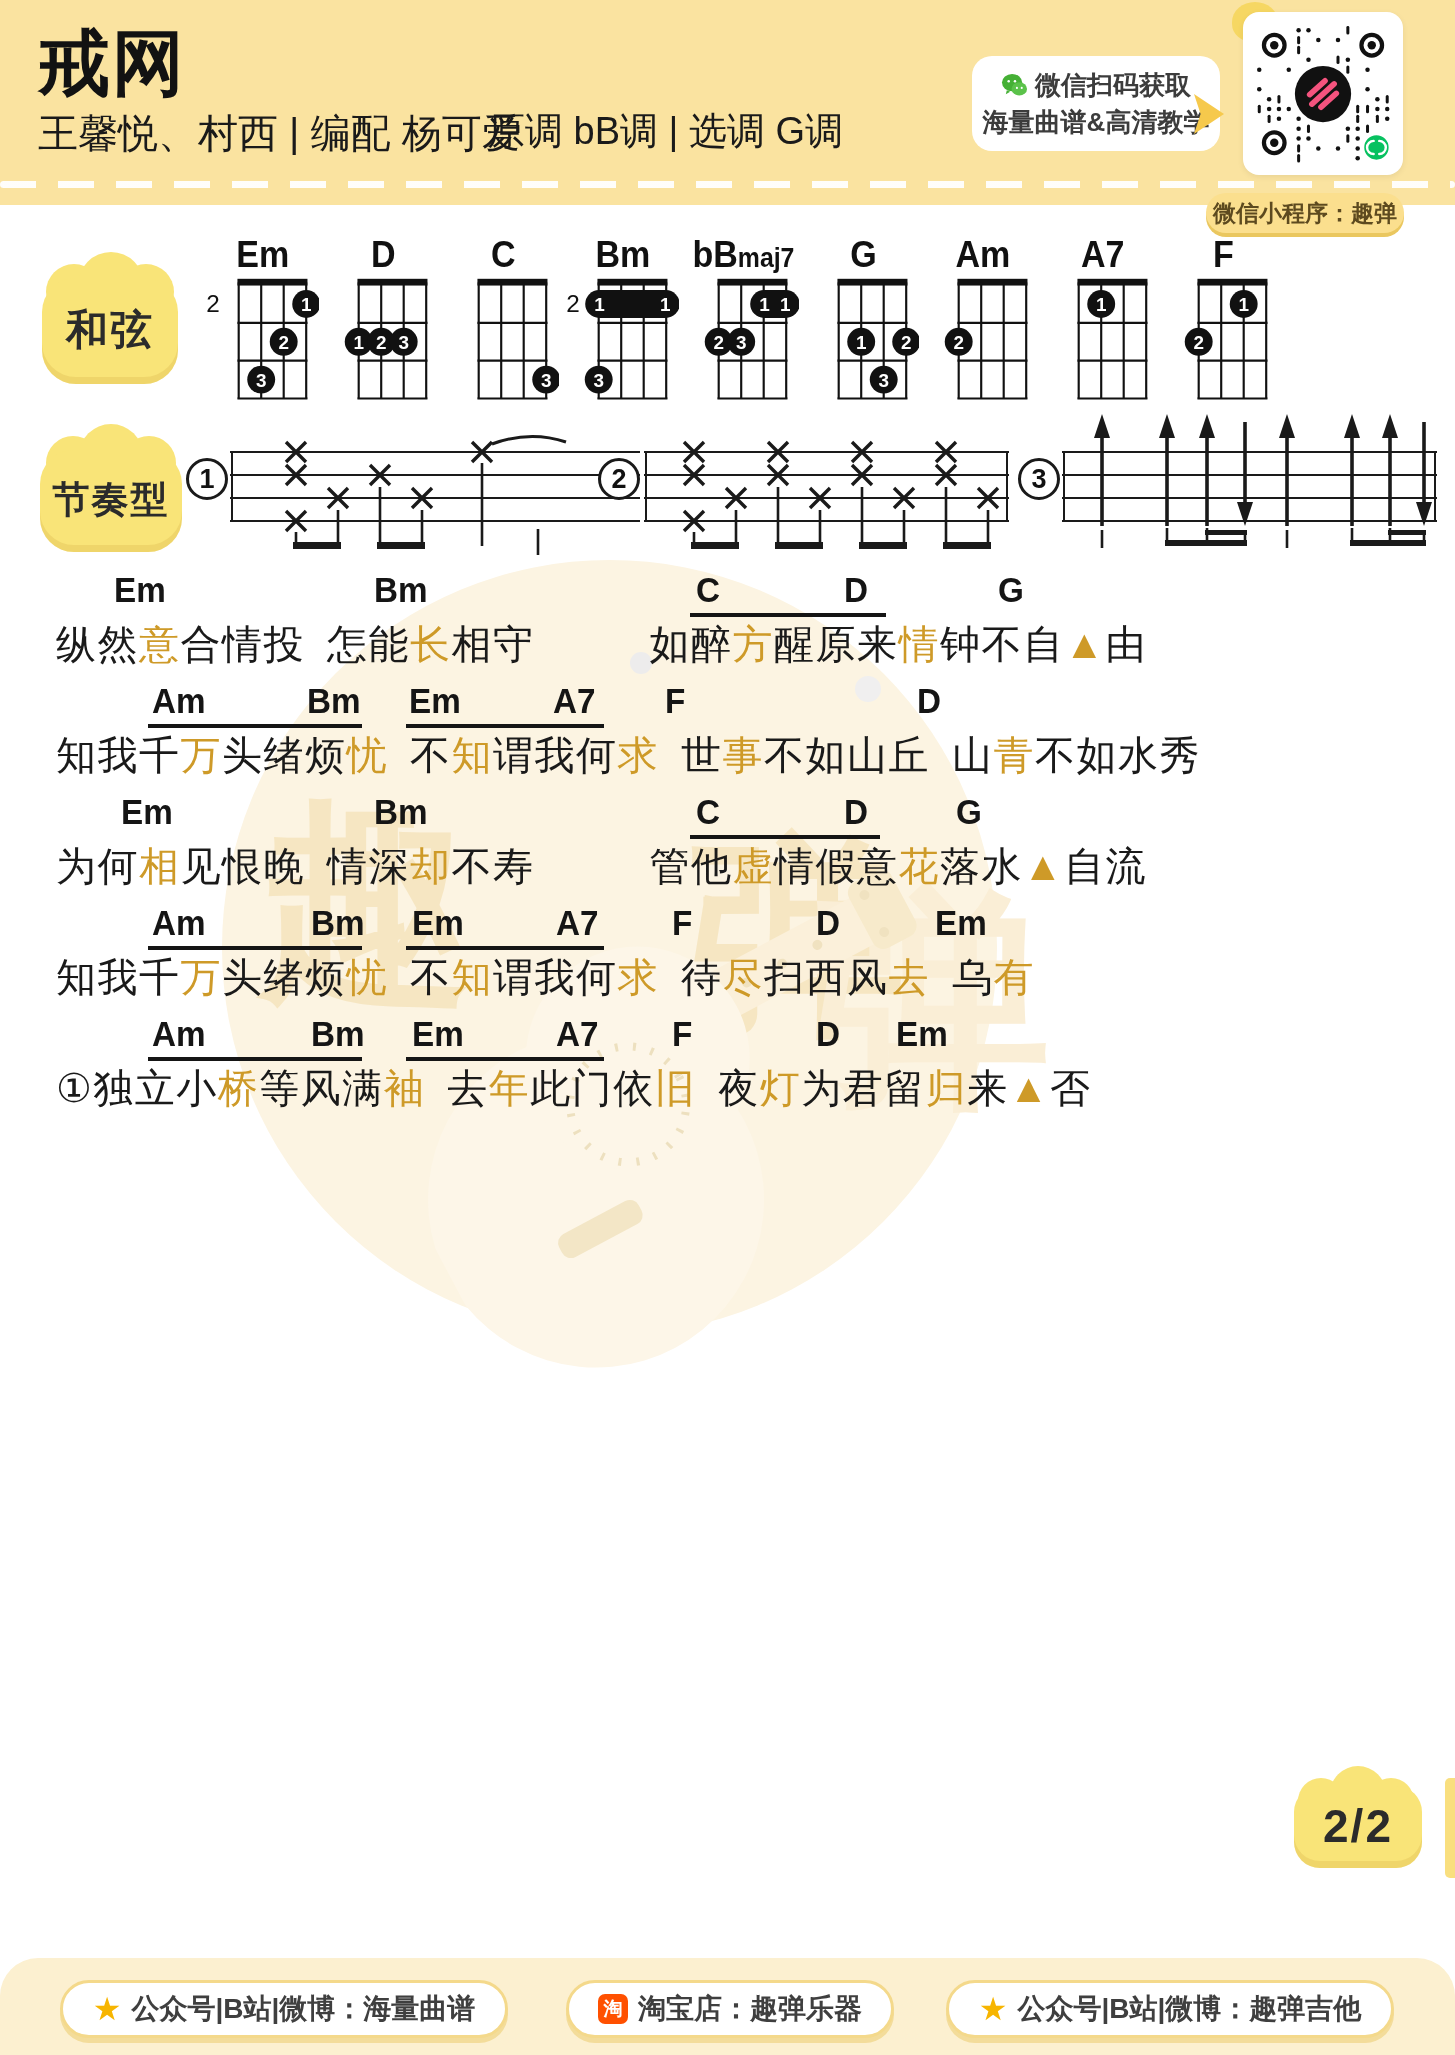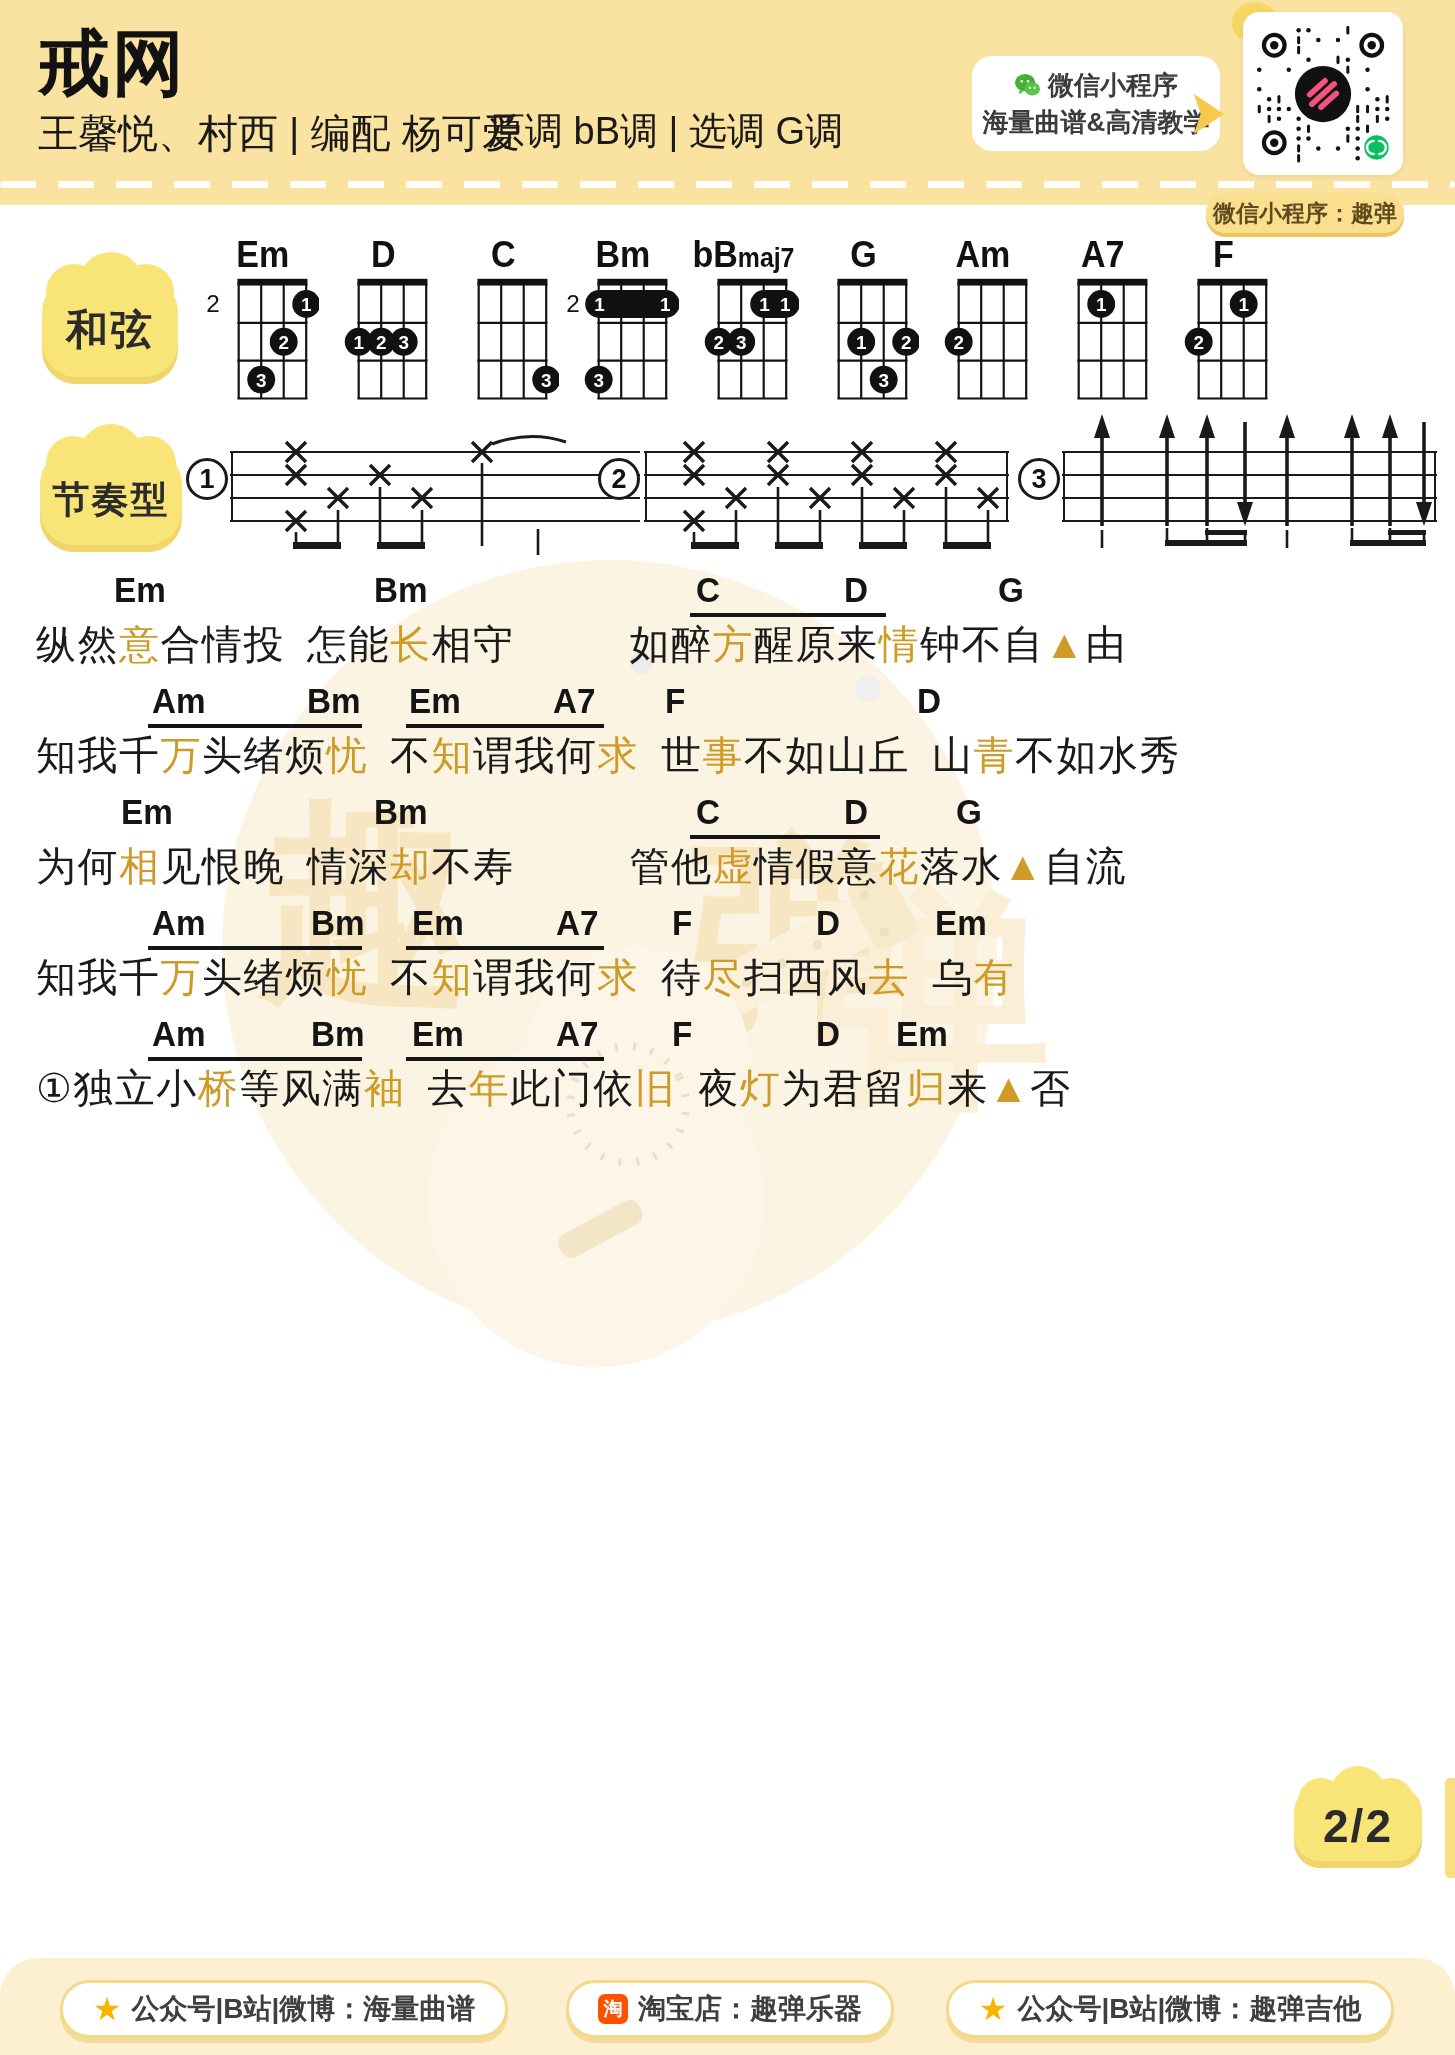--- a/index.html
+++ b/index.html
@@ -48,21 +48,21 @@
   
   .rcircle{position:absolute;width:42px;height:42px;border:3px solid #1a1a1a;border-radius:50%;background:#fff;
     display:flex;align-items:center;justify-content:center;font-size:27px;font-weight:700;color:#111;z-index:2}
 
   
   .songrows{position:absolute;left:0;top:570px;width:1455px;z-index:2}
   .song-row{position:relative;height:111px}
   .chord-line{position:relative;height:47px;font-size:35px;font-weight:600;color:#151515}
   .chord-line .chord-label{position:absolute;top:0;white-space:nowrap;transform:scaleX(.95);transform-origin:left}
   .chord-underline{position:absolute;top:43px;height:3.5px;background:#151515}
-  .lyric-line{padding-left:36px;font-size:40px;font-weight:500;color:#1a1a1a;letter-spacing:1.5px;white-space:nowrap}
+  .lyric-line{padding-left:56px;font-size:40px;font-weight:500;color:#1a1a1a;letter-spacing:1.5px;white-space:nowrap}
   .lyric-line .hl{color:var(--hl)}
   .lyric-line .gap{display:inline-block}
 
   
   .wm{position:absolute;z-index:0}
   .wm-circle{left:222px;top:560px;width:775px;height:775px;border-radius:50%;background:#FCF4E2}
   .wm-char{font-weight:700;color:#F6E6C2;z-index:0}
   .wm-dot{border-radius:50%}
 
   
@@ -115,21 +115,21 @@
     <div class="l">
       <svg width="27" height="27" viewBox="0 0 28 28">
         <ellipse cx="11.5" cy="11" rx="10.5" ry="9" fill="#45B035"></ellipse>
         <ellipse cx="19" cy="17.5" rx="8" ry="6.8" fill="#5BC24A"></ellipse>
         <circle cx="8" cy="9.5" r="1.3" fill="#fff"></circle>
           <circle cx="14.5" cy="9.5" r="1.3" fill="#fff"></circle>
         <circle cx="16.5" cy="16.5" r="1.1" fill="#fff"></circle>
           <circle cx="21.5" cy="16.5" r="1.1" fill="#fff"></circle>
         <path d="M6 19 L5 23 L9.5 20.5 Z" fill="#45B035"></path>
       </svg>
-      <span>微信小程序</span>
+      <span>微信扫码获取</span>
     </div>
     <div class="l">
         <span>海量曲谱&amp;高清教学</span>
       </div>
   </div>
   <div class="bub-arrow"></div>
 
   <div class="qrblob"></div>
   <div class="qrbox">
     <svg width="150" height="150" viewBox="0 0 160 160">

